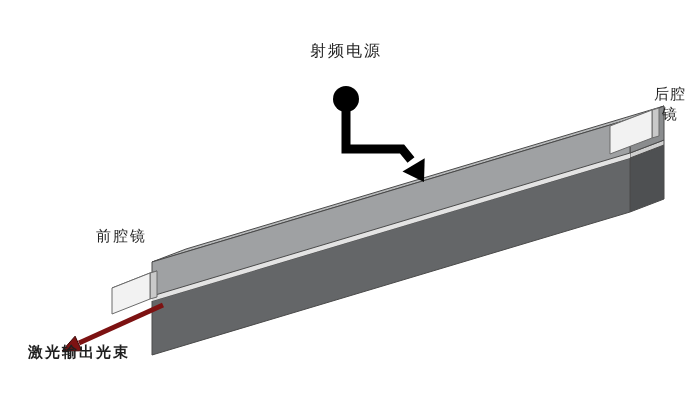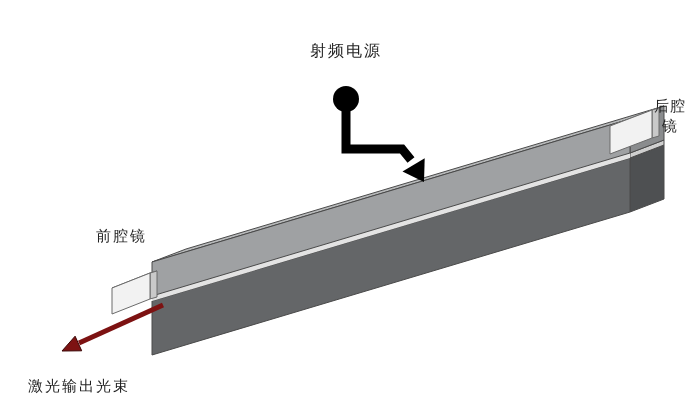--- a/index.html
+++ b/index.html
@@ -54,19 +54,19 @@
     <circle cx="346" cy="99" r="13" fill="#000000"></circle>
     <path d="M346,105 L346,149 L402,149 L411,160" fill="none" stroke="#000000" stroke-width="9" stroke-linejoin="miter"></path>
     <polygon points="424,182 402.5,171.6 424.7,158.2" fill="#000000"></polygon>
 
     <line x1="163" y1="305" x2="79" y2="343" stroke="#7d1212" stroke-width="5"></line>
     <polygon class="beam-head" points="62,351 75.1,336.2 81.7,350.8" fill="#7d1212"></polygon>
   </svg>
 
   <div class="lbl" style="left:310px;top:40px;">射频电源</div>
 
-  <div class="lbl small stack" style="left:648px;top:96px;width:44px;"><span>后腔</span><br><span>镜</span></div>
+  <div class="lbl small stack" style="left:648px;top:84px;width:44px;"><span>后腔</span><br><span>镜</span></div>
 
   <div class="lbl small" style="left:96px;top:226px;">前腔镜</div>
 
-  <div class="lbl small" style="left:28px;top:376px;">激光输出光束</div>
+  <div class="lbl small" style="left:28px;top:342px;font-weight:bold;">激光输出光束</div>
 
 </div>
 
 </body></html>

